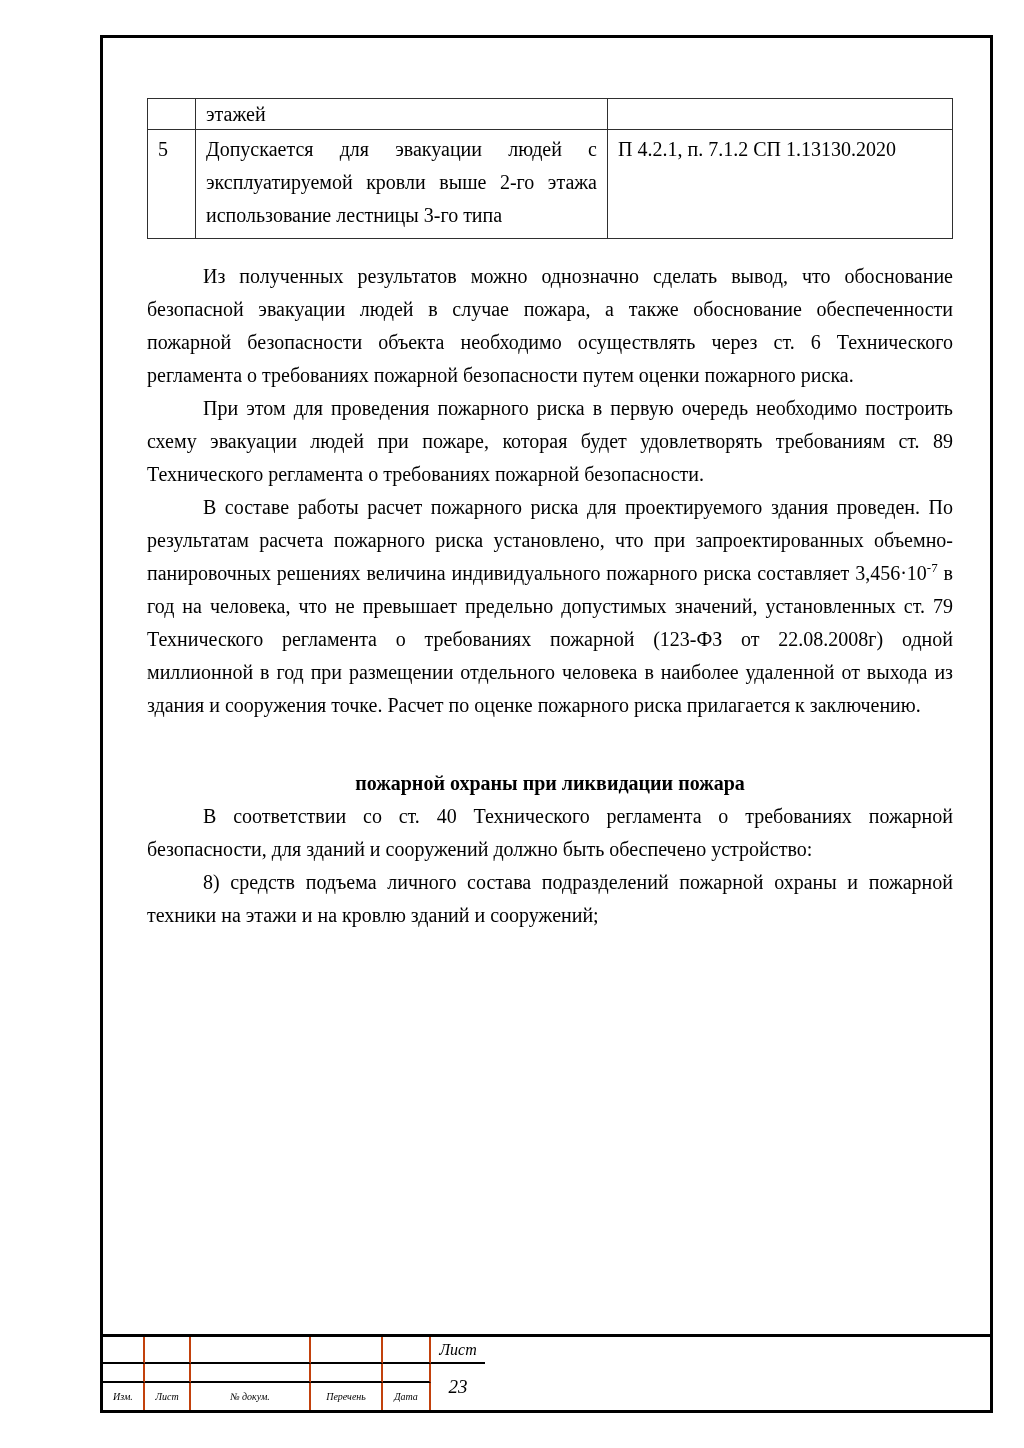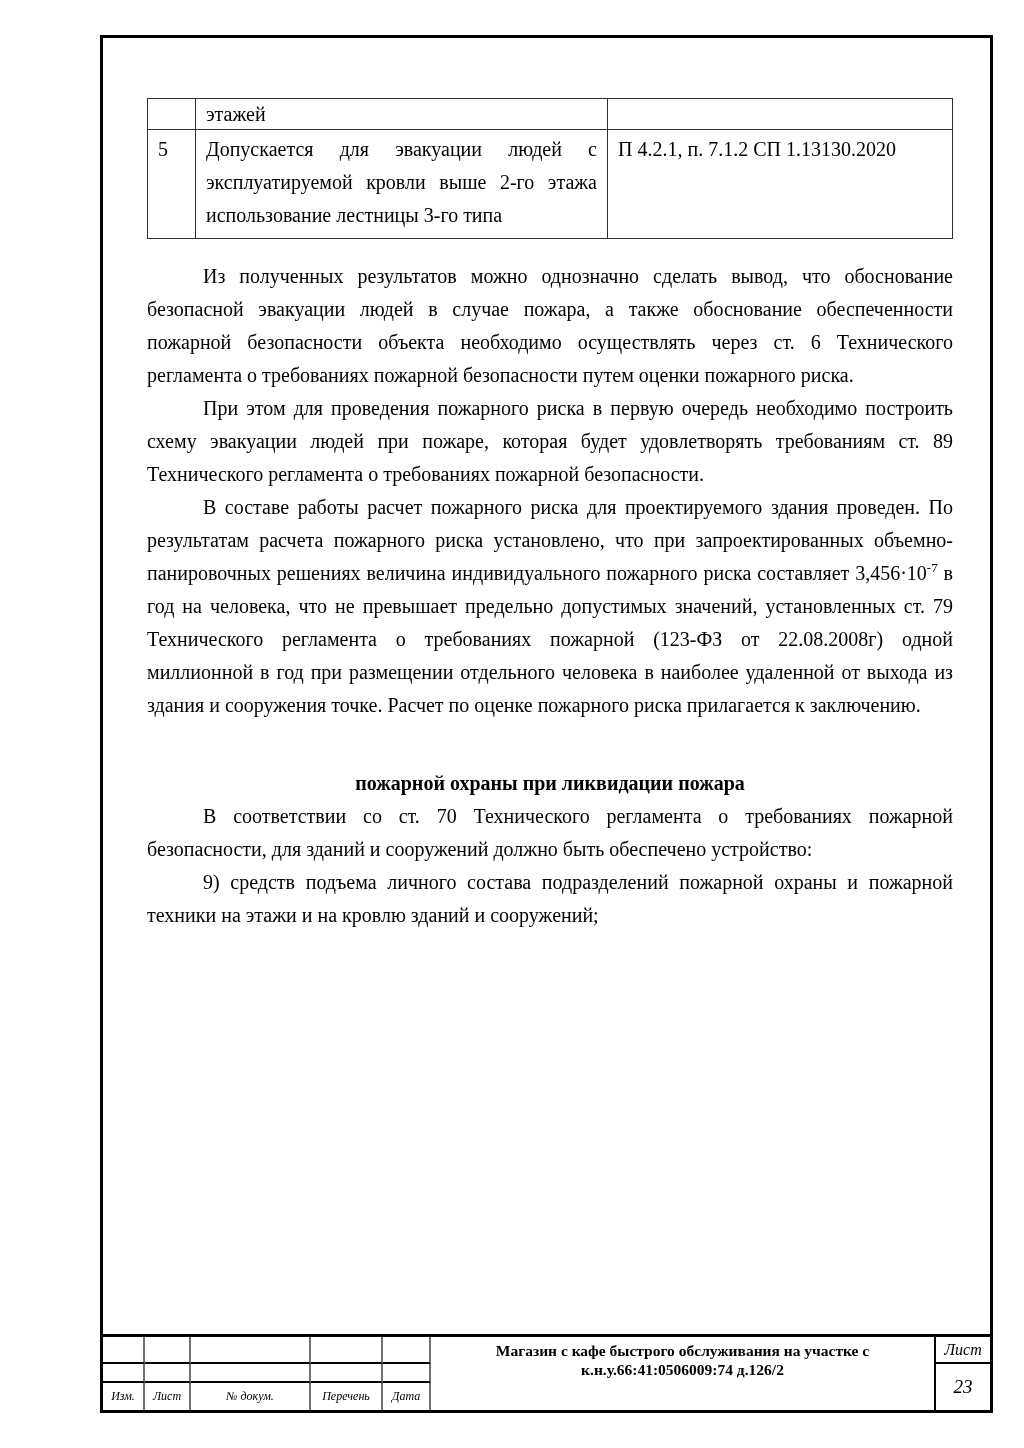--- a/index.html
+++ b/index.html
@@ -78,27 +78,27 @@
     background: #ffffff;
     display: flex;
     align-items: stretch;
   }
   .stamp-grid {
     display: grid;
     grid-template-columns: 42px 46px 120px 72px 48px;
     grid-template-rows: 27px 19px 27px;
   }
   .stamp-cell {
-    border-right: 2px solid #737373;
+    border-right: 2px solid #c2410c;
     border-bottom: 2px solid #000000;
     display: flex;
     align-items: center;
     justify-content: center;
     font-style: italic;
-    font-size: 12px;
+    font-size: 10px;
     overflow: hidden;
     white-space: nowrap;
   }
   .stamp-cell.last-row { border-bottom: none; }
   .tb-title {
     flex: 1;
     border-right: 2px solid #000000;
     text-align: center;
     padding: 4px 4px 0 4px;
     font-weight: bold;
@@ -154,24 +154,24 @@
       <p class="para para-first">Из полученных результатов можно однозначно сделать вывод, что обоснование безопасной эвакуации людей в случае пожара, а также обоснование обеспеченности пожарной безопасности объекта необходимо осуществлять через ст. 6 Технического регламента о требованиях пожарной безопасности путем оценки пожарного риска.</p>
 
       <p class="para">При этом для проведения пожарного риска в первую очередь необходимо построить схему эвакуации людей при пожаре, которая будет удовлетворять требованиям ст. 89 Технического регламента о требованиях пожарной безопасности.</p>
 
       <p class="para"><span>В составе работы расчет пожарного риска для проектируемого здания проведен. По результатам расчета пожарного риска установлено, что при запроектированных объемно-панировочных решениях величина индивидуального пожарного риска составляет 3,456·10</span><sup class="exp">-7</sup><span> в год на человека, что не превышает предельно допустимых значений, установленных ст. 79 Технического регламента о требованиях пожарной (123-ФЗ от 22.08.2008г) одной миллионной в год при размещении отдельного человека в наиболее удаленной от выхода из здания и сооружения точке. Расчет по оценке пожарного риска прилагается к заключению.</span></p>
 
       <div class="section-heading">
         <div>пожарной охраны при ликвидации пожара</div>
       </div>
 
-      <p class="para">В соответствии со ст. 70 Технического регламента о требованиях пожарной безопасности, для зданий и сооружений должно быть обеспечено устройство:</p>
-
-
-      <p class="para">9) средств подъема личного состава подразделений пожарной охраны и пожарной техники на этажи и на кровлю зданий и сооружений;</p>
+      <p class="para">В соответствии со ст. 40 Технического регламента о требованиях пожарной безопасности, для зданий и сооружений должно быть обеспечено устройство:</p>
+
+
+      <p class="para">8) средств подъема личного состава подразделений пожарной охраны и пожарной техники на этажи и на кровлю зданий и сооружений;</p>
 
     </div>
 
     <div class="titleblock">
 
       <div class="stamp-grid">
         <div class="stamp-cell"></div>
         <div class="stamp-cell"></div>
         <div class="stamp-cell"></div>
         <div class="stamp-cell"></div>
@@ -183,21 +183,20 @@
         <div class="stamp-cell"></div>
         <div class="stamp-cell"></div>
 
         <div class="stamp-cell last-row">Изм.</div>
         <div class="stamp-cell last-row">Лист</div>
         <div class="stamp-cell last-row">№ докум.</div>
         <div class="stamp-cell last-row">Перечень</div>
         <div class="stamp-cell last-row">Дата</div>
       </div>
 
-      <div class="tb-title">Магазин с кафе быстрого обслуживания на участке с к.н.у.66:41:0506009:74 д.126/2</div>
 
       <div class="tb-sheet">
         <div class="tb-sheet-label">Лист</div>
         <div class="tb-sheet-number">23</div>
       </div>
 
     </div>
   </div>
 </div>
 

